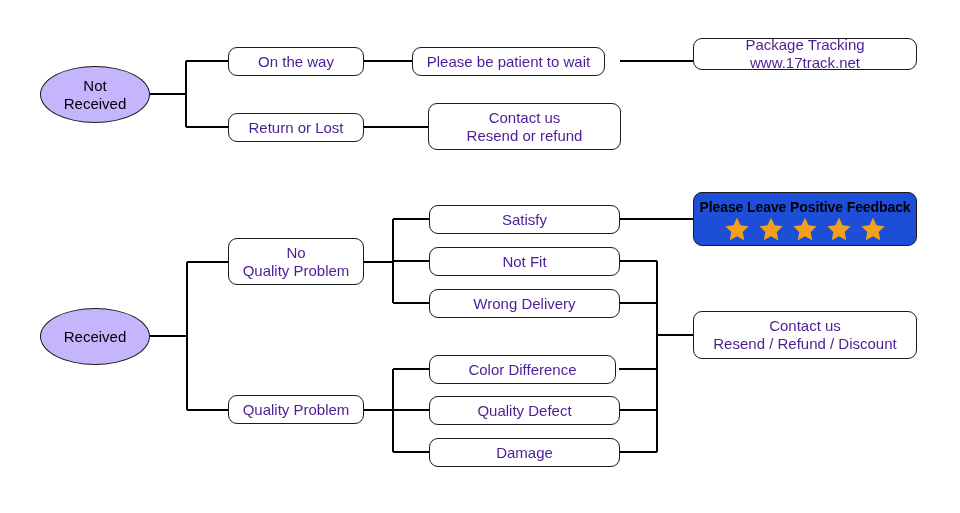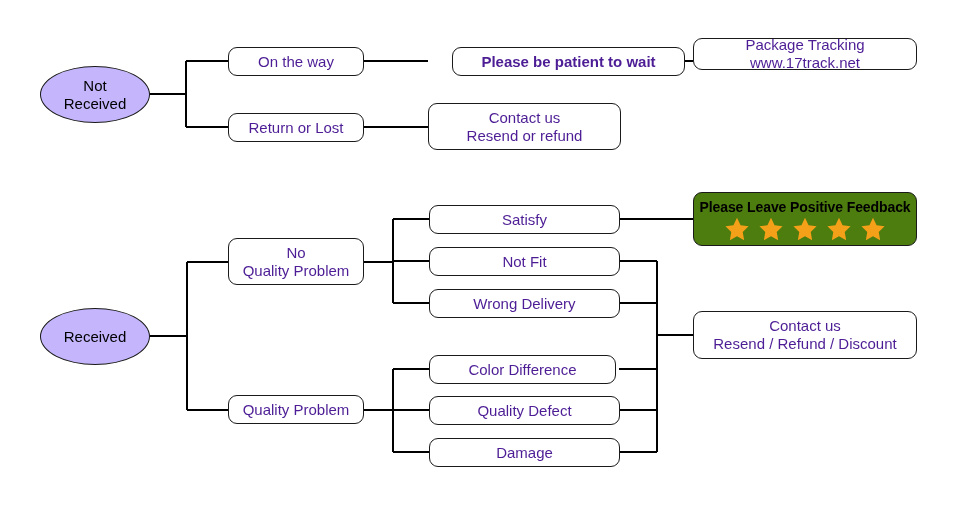--- a/index.html
+++ b/index.html
@@ -73,21 +73,21 @@
     white-space: nowrap;
   }
   .node-stack {
     display: block;
   }
   
   .feedback-node {
     position: absolute;
     border: 1.4px solid #1a1a1a;
     border-radius: 9px;
-    background: #4d7c0f;
+    background: #1d4ed8;
     box-sizing: border-box;
     display: flex;
     flex-direction: column;
     align-items: center;
     justify-content: center;
     padding: 4px 6px 2px 6px;
   }
   .feedback-title {
     font-size: 14px;
     font-weight: bold;
@@ -166,21 +166,21 @@
   </div>
 
   <div class="box-node" style="left:228px; top:47px; width:136px; height:29px;">
     <span class="line-1">On the way</span>
   </div>
 
   <div class="box-node" style="left:228px; top:113px; width:136px; height:29px;">
     <span class="line-1">Return or Lost</span>
   </div>
 
-  <div class="box-node" style="left:452px; top:47px; width:233px; height:29px;font-weight:bold;">
+  <div class="box-node" style="left:412px; top:47px; width:193px; height:29px;">
     <span class="line-1">Please be patient to wait</span>
   </div>
 
   <div class="box-node" style="left:428px; top:103px; width:193px; height:47px;">
     <span class="node-stack">
       <span class="line-1">Contact us</span>
       <span class="line-2">Resend or refund</span>
     </span>
   </div>
 

